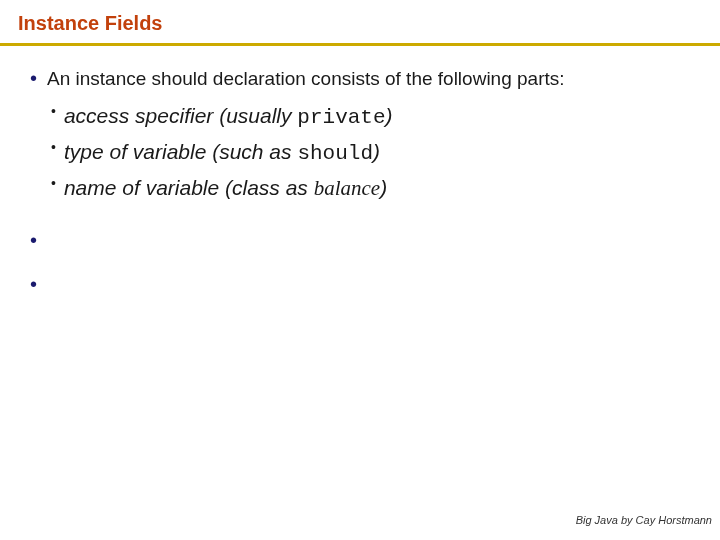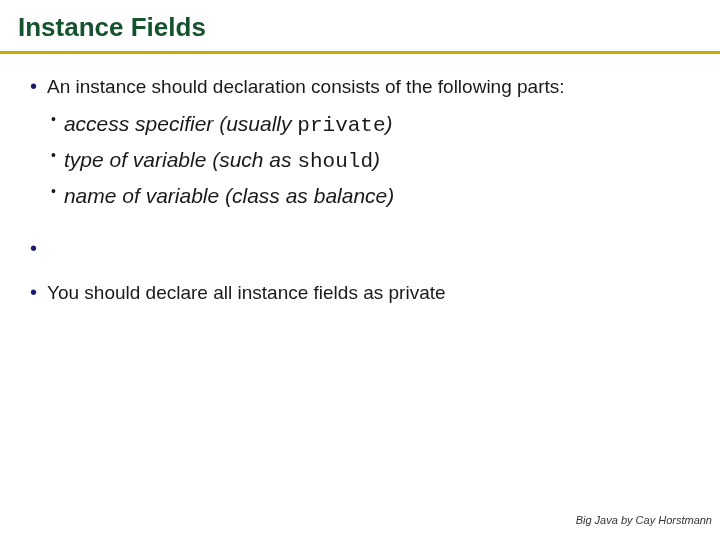--- a/index.html
+++ b/index.html
@@ -19,23 +19,23 @@
       padding: 0;
       position: relative;
     }
 
     .header {
       padding: 12px 18px 8px 18px;
       border-bottom: 3px solid #ccaa00;
     }
 
     .header-title {
-      font-size: 26px;
+      font-size: 20px;
       font-weight: bold;
-      color: #14532d;
+      color: #c2410c;
     }
 
     .content {
       padding: 20px 30px 0 30px;
     }
 
     .bullet-main {
       display: flex;
       align-items: flex-start;
       margin-bottom: 20px;
@@ -84,21 +84,21 @@
       font-style: italic;
     }
 
     .code {
       font-family: 'Courier New', Courier, monospace;
       font-style: normal;
     }
 
     .italic-code {
       font-style: italic;
-      font-family: Liberation Sans, sans-serif;
+      font-family: Liberation Serif, serif;
     }
 
     .footer {
       position: absolute;
       bottom: 12px;
       right: 8px;
       text-align: right;
     }
 
     .footer-text {
@@ -149,21 +149,20 @@
         </div>
       </div>
     </div>
 
     <div class="bullet-main">
       <span class="bullet-dot">•</span>
     </div>
 
     <div class="bullet-main">
       <span class="bullet-dot">•</span>
-      <span class="bullet-text">You should declare all instance fields as private</span>
     </div>
 
   </div>
 
   <div class="footer">
     <div class="footer-text">Big Java by Cay Horstmann</div>
   </div>
 
 </div>
 

